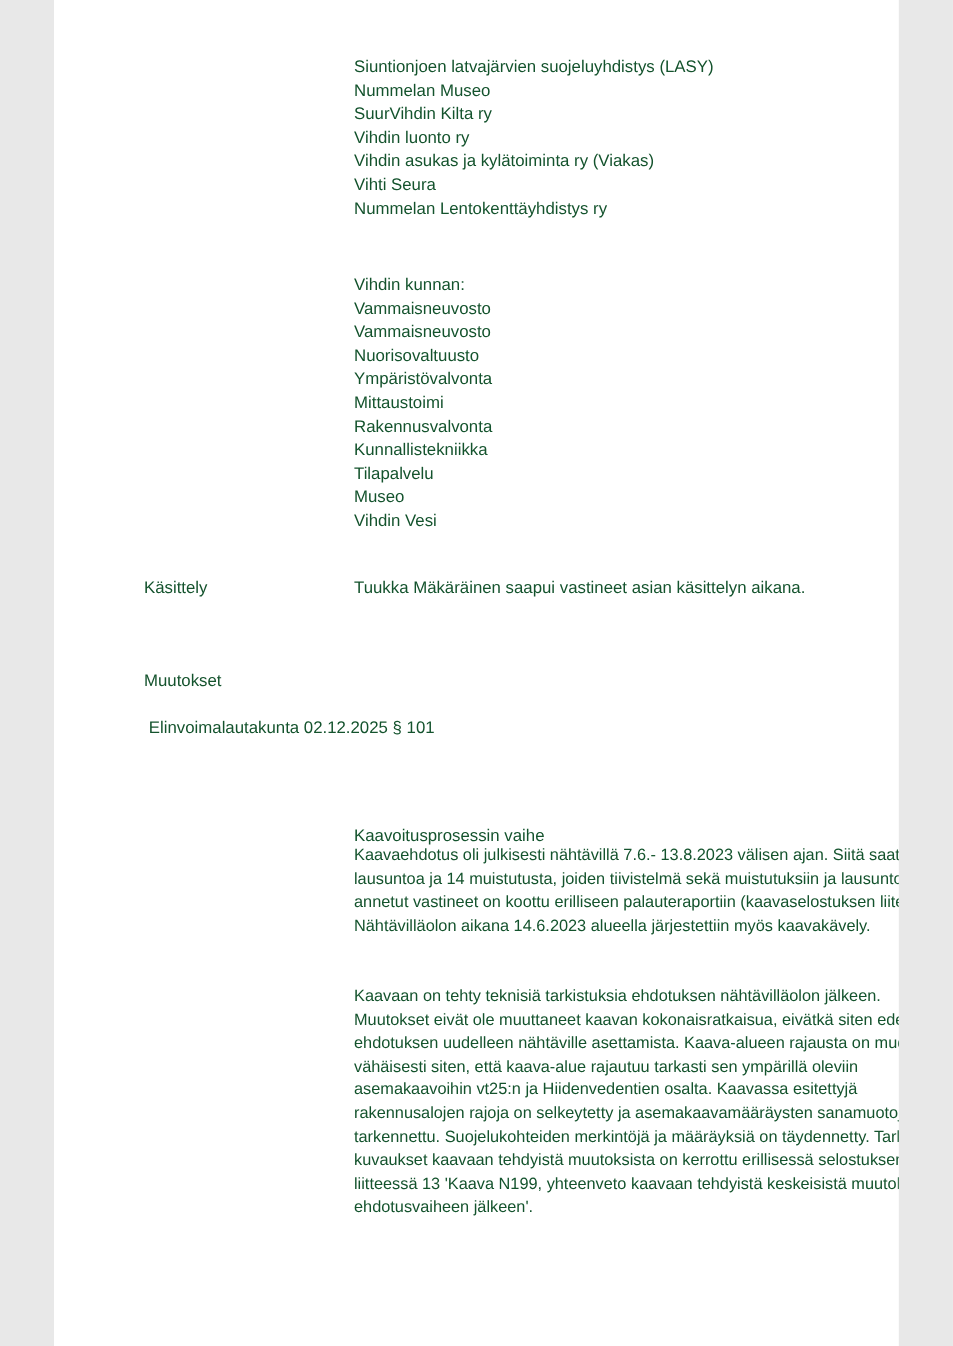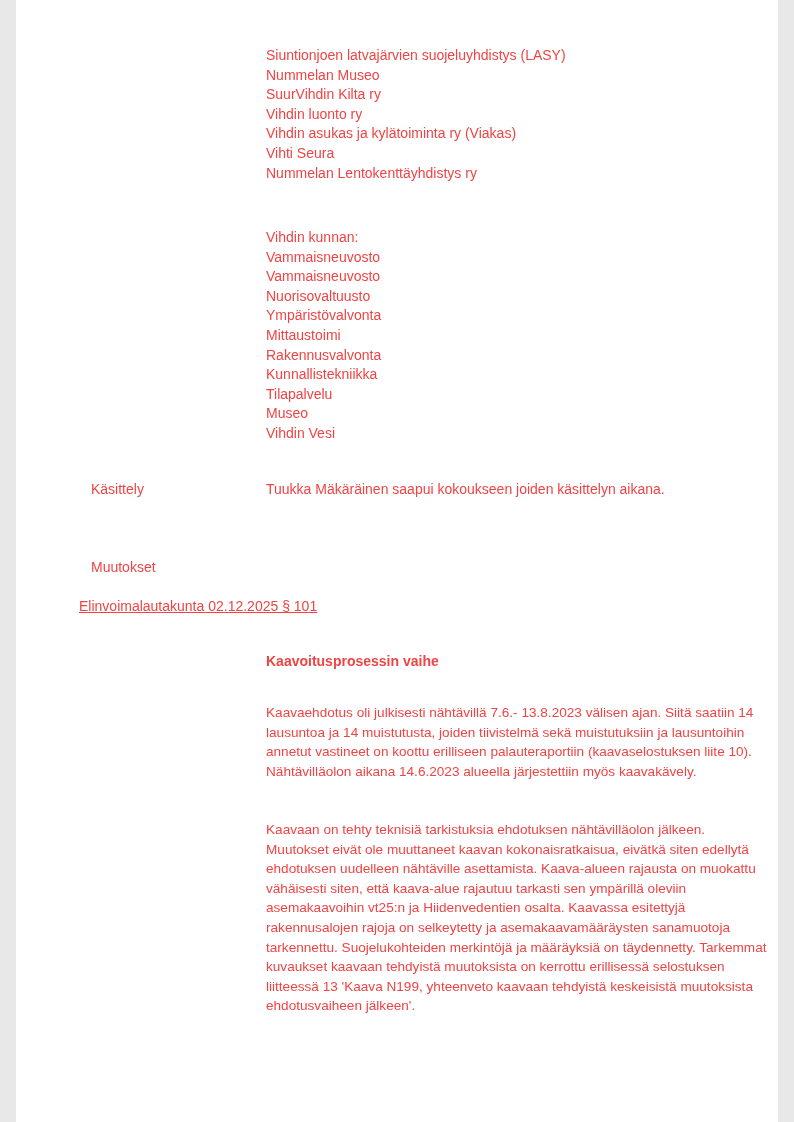--- a/index.html
+++ b/index.html
@@ -2,46 +2,47 @@
 <html><head>
 <meta charset="utf-8">
 <style>
   html, body {
     margin: 0;
     padding: 0;
     background: #e8e8e8;
   }
   .page {
     position: relative;
-    width: 762px;
+    width: 704px;
     height: 1122px;
     margin: 0 auto;
     background: #ffffff;
     font-family: "Liberation Sans", sans-serif;
-    color: #ef4444;
+    color: #14532d;
     font-size: 14px;
     line-height: 19.6px;
     overflow: hidden;
   }
   .abs { position: absolute; }
   .col-body { left: 250px; }
-  .col-label { left: 63px; text-decoration: underline; }
+  .col-label { left: 79px; }
   .list div { white-space: nowrap; }
   .row-text { position: absolute; left: 250px; top: 0; white-space: nowrap; }
   .row-label { position: absolute; left: 75px; top: 0; }
   .para {
     width: 505px;
     font-size: 13.6px;
     line-height: 19.6px;
     text-align: left;
     margin-top: 12px;
   }
   .heading {
-    font-weight: bold;
+    font-weight: normal;
     font-size: 14px;
+    margin-top: 35px;
   }
 </style>
 </head>
 <body>
 
 <div class="page">
 
   <div class="abs col-body list" style="top:46px;">
     <div>Siuntionjoen latvajärvien suojeluyhdistys (LASY)</div>
     <div>Nummelan Museo</div>
@@ -61,21 +62,21 @@
     <div>Mittaustoimi</div>
     <div>Rakennusvalvonta</div>
     <div>Kunnallistekniikka</div>
     <div>Tilapalvelu</div>
     <div>Museo</div>
     <div>Vihdin Vesi</div>
   </div>
 
   <div class="abs" style="top:480px; left:0; right:0; height:20px;">
     <span class="row-label">Käsittely</span>
-    <span class="row-text">Tuukka Mäkäräinen saapui kokoukseen joiden käsittelyn aikana.</span>
+    <span class="row-text">Tuukka Mäkäräinen saapui vastineet asian käsittelyn aikana.</span>
   </div>
 
 
   <div class="abs" style="top:558px; left:0; right:0; height:20px;">
     <span class="row-label">Muutokset</span>
   </div>
 
   <div class="abs col-label" style="top:597px;">Elinvoimalautakunta 02.12.2025 § 101</div>
 
   <div class="abs col-body heading" style="top:652px;">Kaavoitusprosessin vaihe</div>

